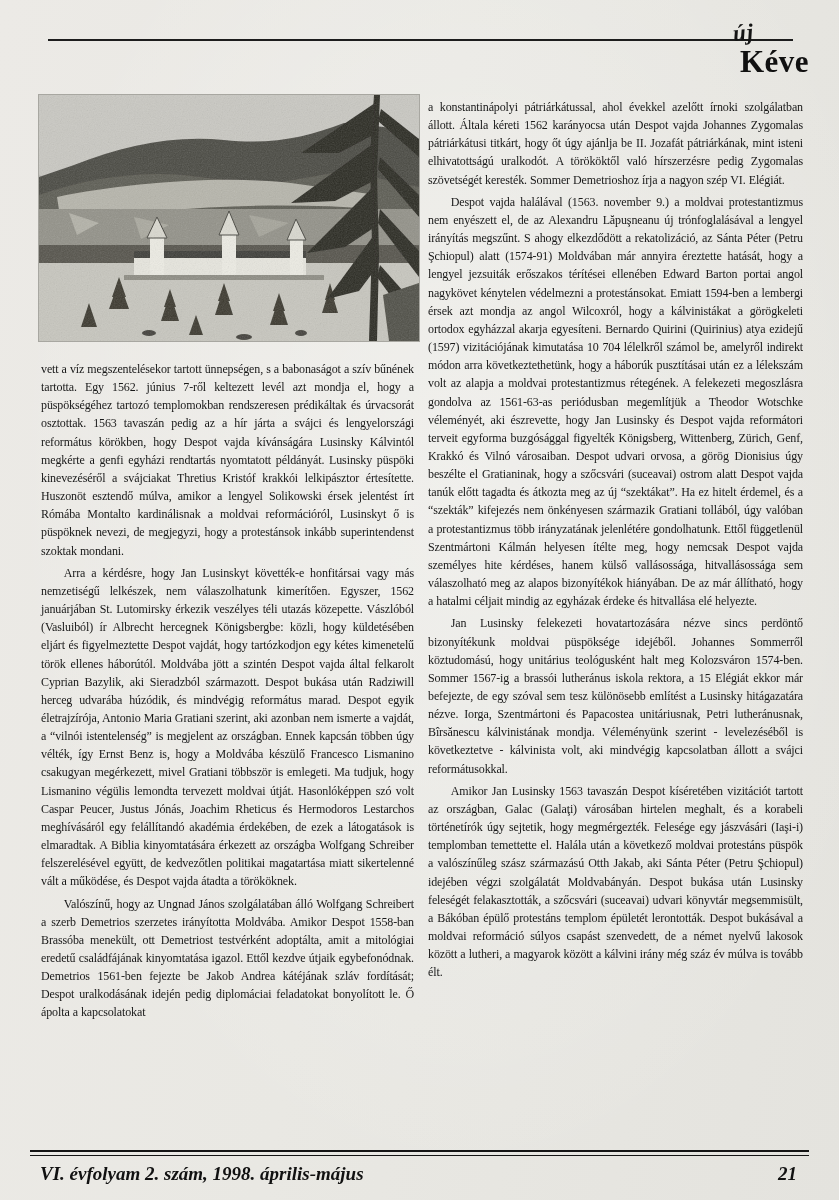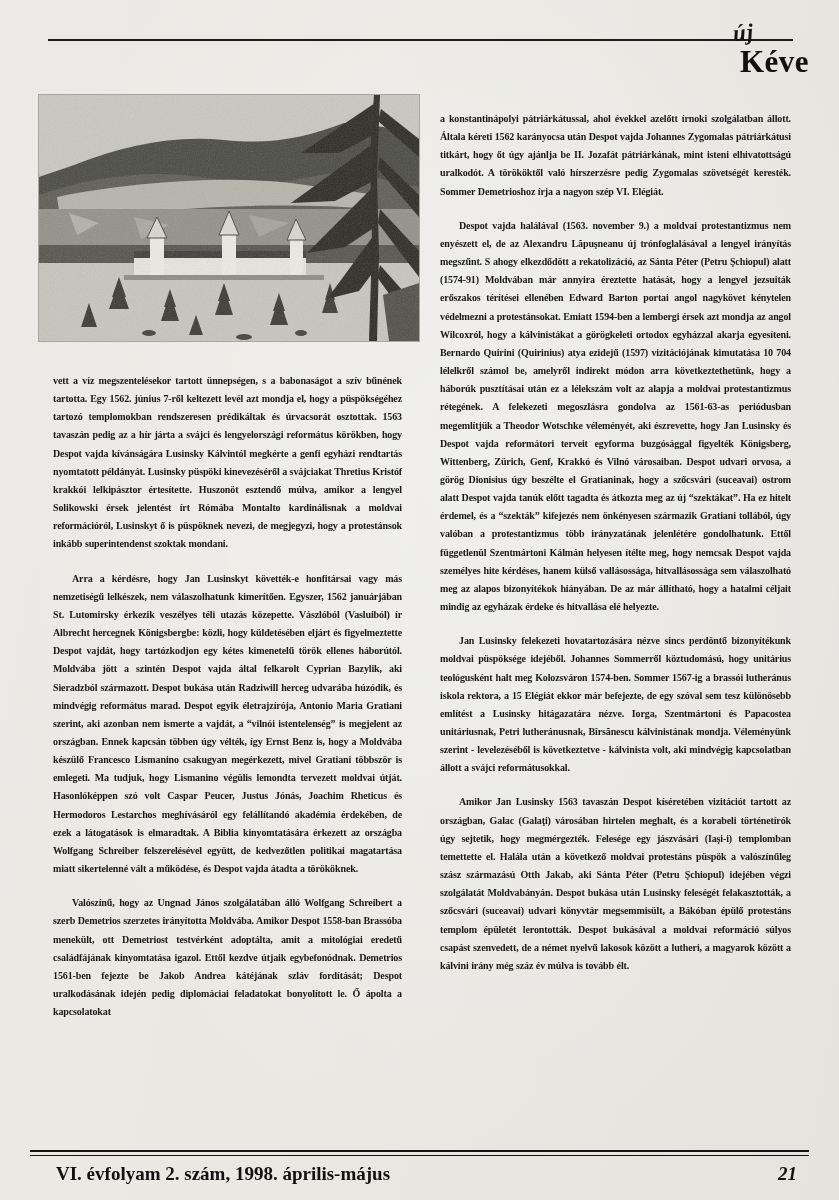--- a/index.html
+++ b/index.html
@@ -43,36 +43,35 @@
     text-align: center; font-style: italic; font-size: 13.5px; color: #242424;
   }
 
   
   .col {
     position: absolute; overflow: hidden;
   }
   .col-left  { left: 37px;  top: 356px; width: 381px; height: 779px; }
   .col-right { left: 424px; top: 94px;  width: 383px; height: 1057px; }
   .col p {
-    margin: 16px; text-align: justify;
-    font-size: 10px; line-height: 18.15px;
+    margin: 4px; text-align: justify;
+    font-size: 12px; line-height: 18.15px;
     letter-spacing: -0.12px; word-spacing: 0.2px;
     color: #181818;
-    font-weight: bold;
   }
   .col p + p { text-indent: 1.9em; }
 
   
   .footer-rule {
     position: absolute; top: 1150px; left: 30px; width: 779px; height: 3px;
     border-top: 2.5px solid #151515; border-bottom: 1.5px solid #151515;
   }
   .footer-issue {
-    position: absolute; top: 1163px; left: 56px;
-    font-weight: bold; font-size: 19px; color: #111;
+    position: absolute; top: 1163px; left: 40px;
+    font-weight: bold; font-style: italic; font-size: 19px; color: #111;
   }
   .footer-page {
     position: absolute; top: 1163px; right: 42px;
     font-weight: bold; font-style: italic; font-size: 19px; color: #111;
   }
 </style>
 </head>
 <body>
 
 <div class="page">

